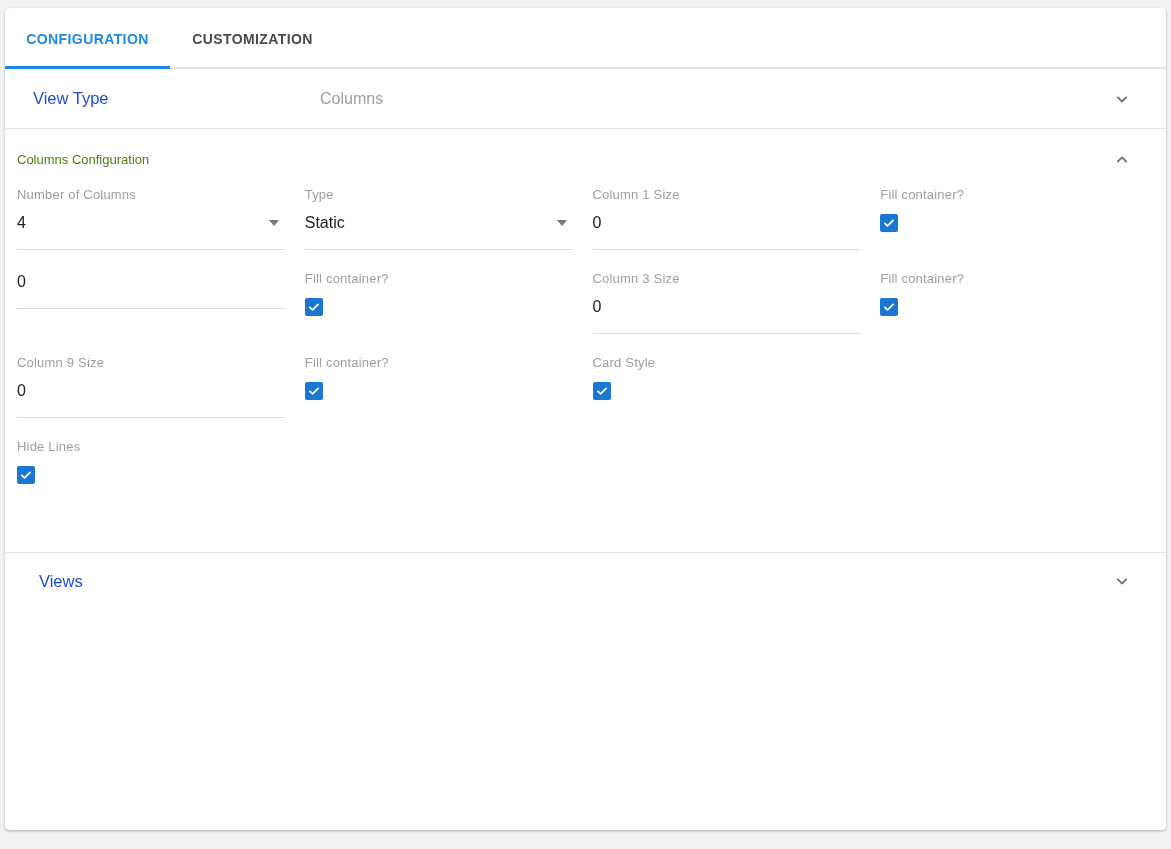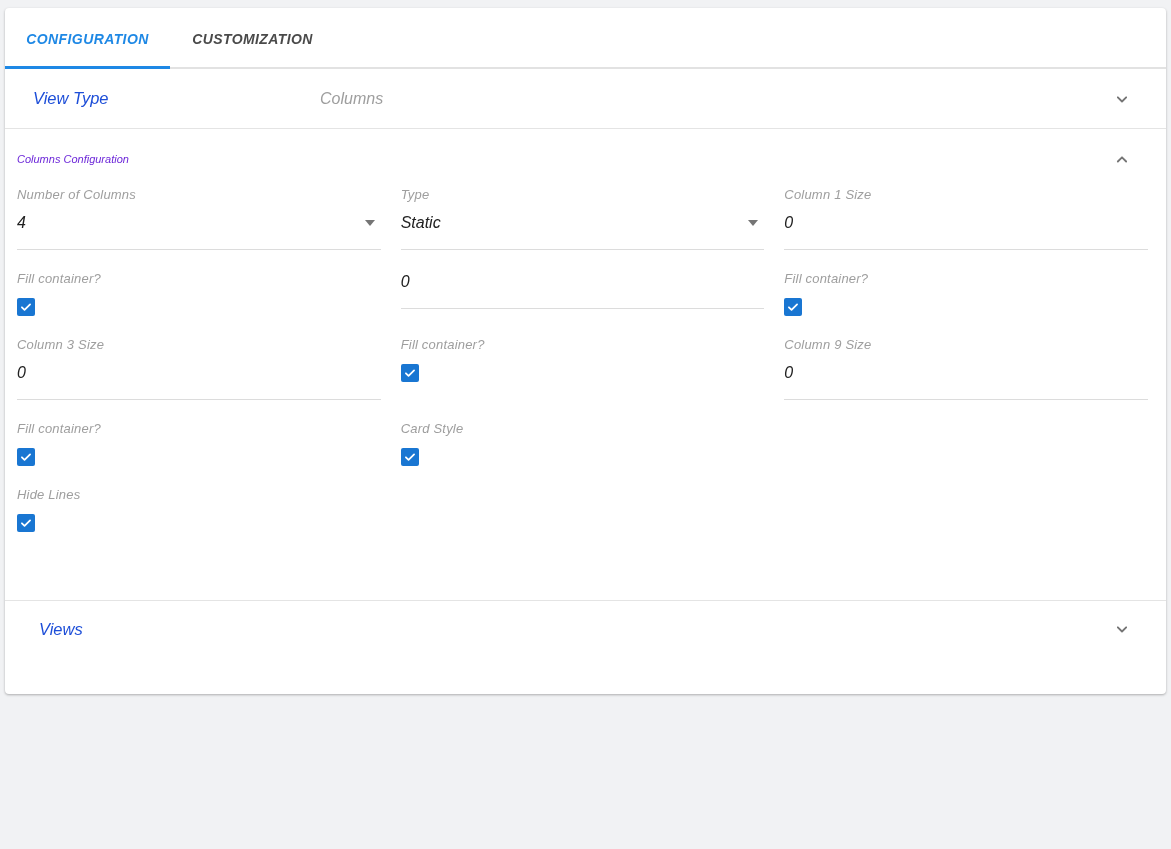--- a/index.html
+++ b/index.html
@@ -3,25 +3,24 @@
 <meta charset="utf-8">
 <style>
   html,body{margin:0;padding:0;}
   body{
     width:1171px;height:849px;overflow:hidden;
     background:#f1f2f4;
     font-family:"Liberation Sans","DejaVu Sans",sans-serif;
     -webkit-font-smoothing:antialiased;
   }
   .card{
-    position:absolute;left:5px;top:8px;width:1161px;height:686px;
+    position:absolute;left:5px;top:8px;width:1161px;height:822px;
     background:#ffffff;border-radius:4px;
     box-shadow:0 1px 3px rgba(0,0,0,.18),0 1px 2px rgba(0,0,0,.12);
     overflow:hidden;
-    font-style:italic;
   }
   
   .tabbar{position:relative;height:61px;display:flex;align-items:stretch;}
   .tabbar::after{content:"";position:absolute;left:0;right:0;bottom:0;height:2px;background:#e2e2e2;}
   .tab{
     position:relative;display:flex;align-items:center;justify-content:center;
     min-width:165px;padding:0 20px;box-sizing:border-box;
     font-size:14px;font-weight:bold;letter-spacing:.4px;color:#4a4a4a;cursor:pointer;
   }
   .tab.active{color:#1e88e5;}
@@ -34,25 +33,25 @@
   .panel-row.bordered{border-bottom:1px solid #e4e4e4;}
   .panel-row.top-border{border-top:1px solid #e4e4e4;height:56px;padding-left:34px;}
   .panel-title{font-size:16.5px;color:#1d4ed8;}
   .panel-value{position:absolute;left:315px;font-size:16px;color:#9e9e9e;}
   .spacer{flex:1;}
   .chev{width:24px;height:24px;display:flex;align-items:center;justify-content:center;margin-right:8px;}
   .chev svg{display:block;}
   
   .section{padding:18px 18px 0 12px;}
   .section-header{display:flex;align-items:center;cursor:pointer;}
-  .section-title{font-size:11px;color:#6d28d9;}
+  .section-title{font-size:13px;color:#4d7c0f;}
   .section-header .chev{margin-right:14px;}
   .form-grid{
     margin-top:16px;
-    display:grid;grid-template-columns:1fr 1fr 1fr;column-gap:20px;row-gap:0;
+    display:grid;grid-template-columns:1fr 1fr 1fr 1fr;column-gap:20px;row-gap:0;
   }
   .field{margin-bottom:21px;}
   .field .flabel{font-size:13px;color:#9e9e9e;margin-bottom:10px;letter-spacing:.2px;}
   .field .fcontrol{
     display:flex;align-items:center;
     font-size:16px;color:#212121;line-height:22px;
     padding-bottom:15px;border-bottom:1px solid #dcdcdc;
   }
   .sel-arrow{
     width:0;height:0;margin-left:auto;margin-right:6px;

